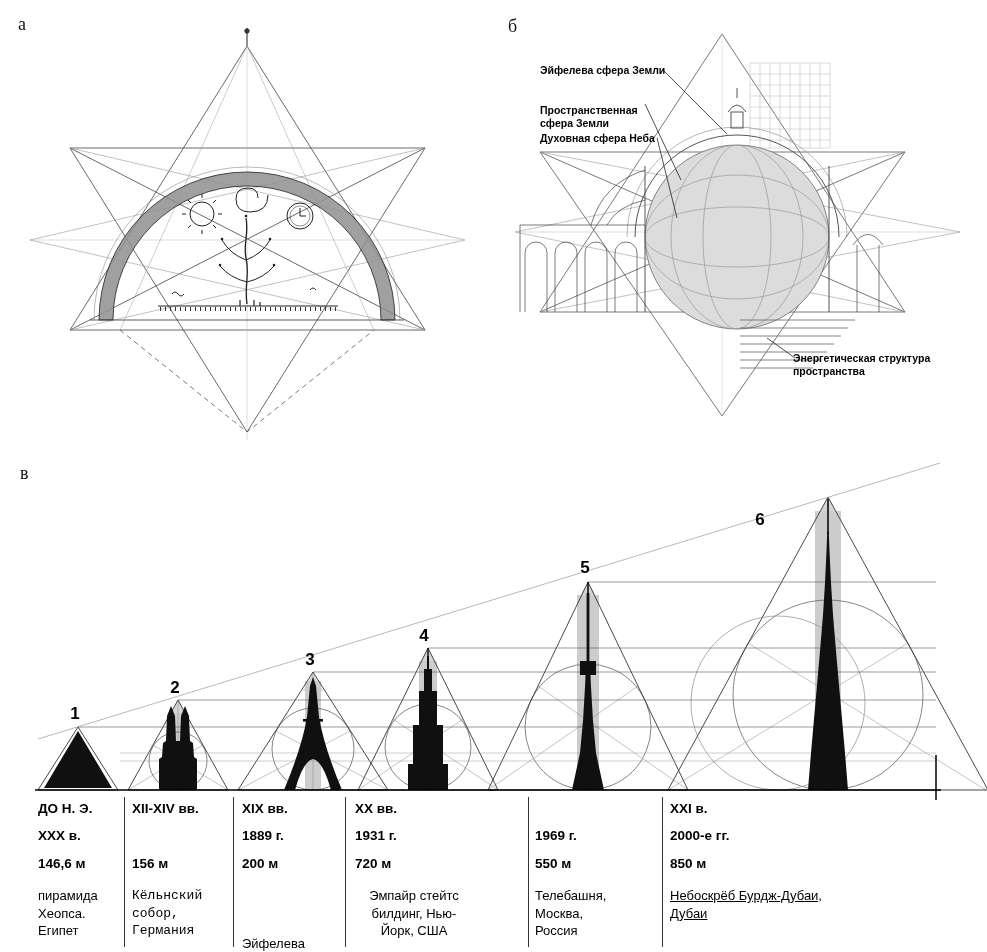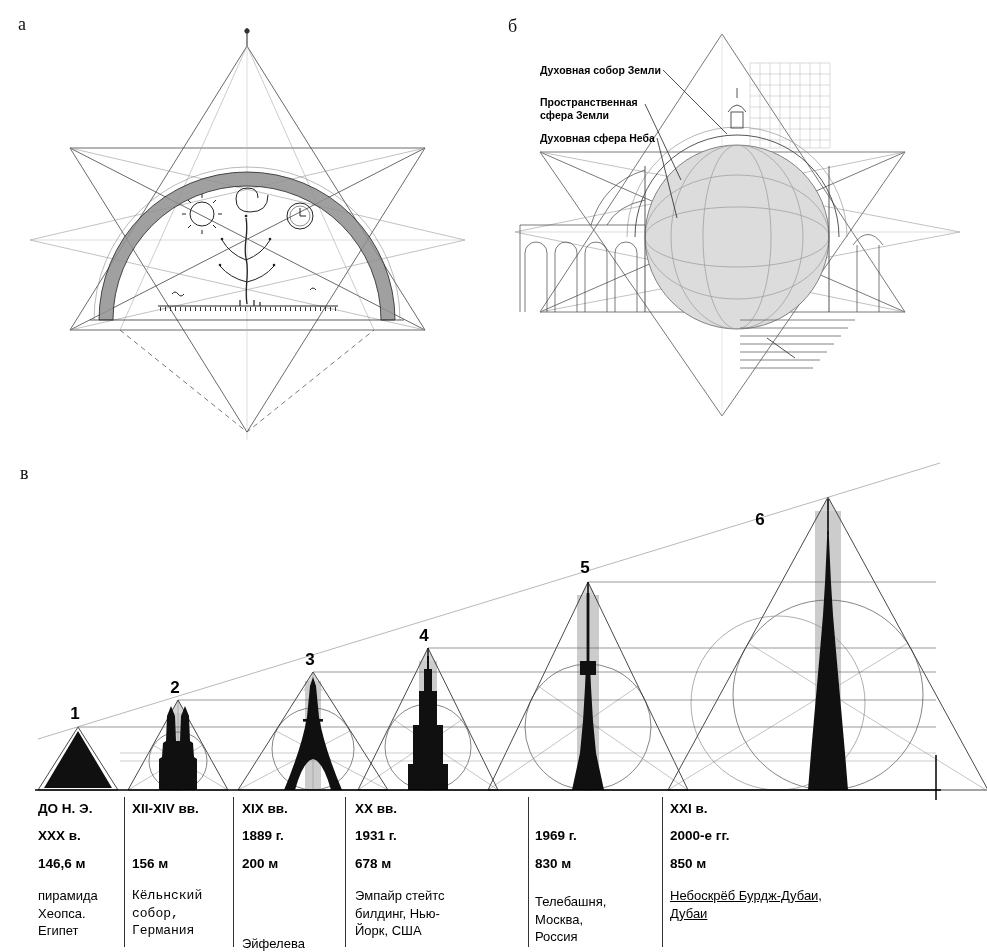--- a/index.html
+++ b/index.html
@@ -171,23 +171,24 @@
         <line x1="245" y1="352" x2="325" y2="352"></line>
         <line x1="245" y1="360" x2="318" y2="360"></line>
       </g>
       <g stroke="#222" stroke-width="0.8">
         <line x1="168" y1="62" x2="232" y2="126"></line>
         <line x1="150" y1="96" x2="186" y2="172"></line>
         <line x1="162" y1="130" x2="182" y2="210"></line>
         <line x1="300" y1="350" x2="272" y2="330"></line>
       </g>
     </svg>
-    <div class="ann" style="left:45px;top:56px;width:135px;">Духовная собор Земли</div>
-    <div class="ann" style="left:45px;top:88px;width:105px;">Пространственная сфера Земли</div>
+    <div class="ann" style="left:45px;top:56px;width:135px;">Эйфелева сфера Земли</div>
+    <div class="ann" style="left:45px;top:96px;width:105px;">Пространственная сфера Земли</div>
     <div class="ann" style="left:45px;top:124px;width:140px;">Духовная сфера Неба</div>
+    <div class="ann" style="left:298px;top:344px;width:160px;">Энергетическая структура пространства</div>
   </div>
 
   <div class="panel" style="left:0;top:455px;width:987px;height:497px;">
     <div class="panel-letter" style="left:20px;top:8px;">в</div>
     <svg width="987" height="346" viewBox="0 0 987 346">
       <g fill="#cccccc">
         <polygon points="178,245 168,264 188,264" fill="#d6d6d6"></polygon>
         <polygon points="313,217 303,236 323,236" fill="#d6d6d6"></polygon>
         <polygon points="428,193 418,212 438,212" fill="#d6d6d6"></polygon>
         <polygon points="588,127 577,147 599,147" fill="#d6d6d6"></polygon>
@@ -289,28 +290,28 @@
       </div>
       <div class="pv-col" style="left:242px;width:96px;">
         <div class="cell era">XIX вв.</div>
         <div class="cell year">1889 г.</div>
         <div class="cell height">200 м</div>
         <div class="cell name" style="width:90px;margin-top:48px;">Эйфелева башня, Париж, Франция</div>
       </div>
       <div class="pv-col" style="left:355px;width:130px;">
         <div class="cell era">XX вв.</div>
         <div class="cell year">1931 г.</div>
-        <div class="cell height">678 м</div>
-        <div class="cell name" style="width:118px;">Эмпайр стейтс билдинг, Нью-Йорк, США</div>
+        <div class="cell height">720 м</div>
+        <div class="cell name" style="width:118px;text-align:center;">Эмпайр стейтс билдинг, Нью-Йорк, США</div>
       </div>
       <div class="pv-col" style="left:535px;width:118px;">
         <div class="cell era"></div>
         <div class="cell year">1969 г.</div>
-        <div class="cell height">830 м</div>
-        <div class="cell name" style="width:90px;margin-top:6px;">Телебашня, Москва, Россия</div>
+        <div class="cell height">550 м</div>
+        <div class="cell name" style="width:90px;">Телебашня, Москва, Россия</div>
       </div>
       <div class="pv-col" style="left:670px;width:260px;">
         <div class="cell era">XXI в.</div>
         <div class="cell year">2000-е гг.</div>
         <div class="cell height">850 м</div>
         <div class="cell name" style="width:160px;text-decoration:underline;">Небоскрёб Бурдж-Дубаи, Дубаи</div>
       </div>
     </div>
   </div>
 

